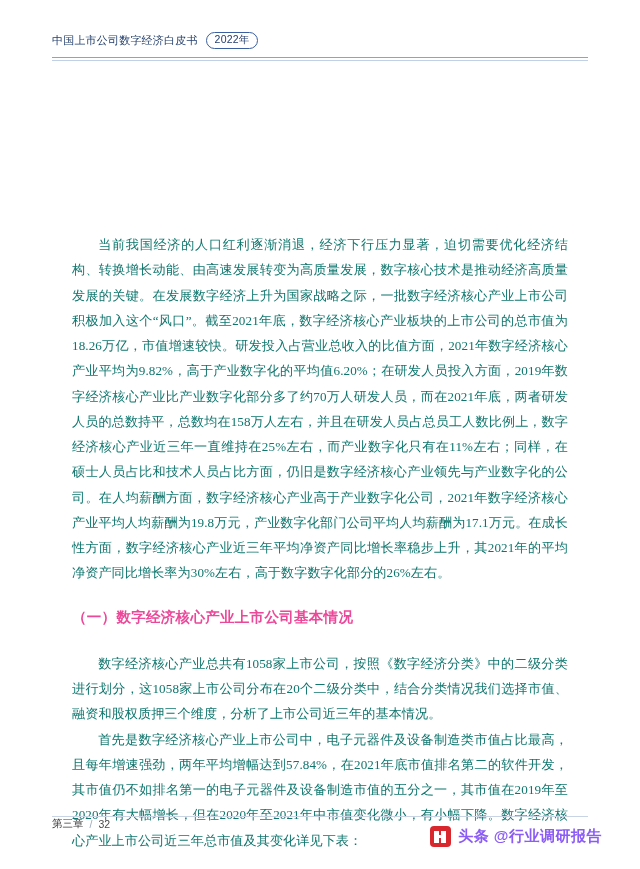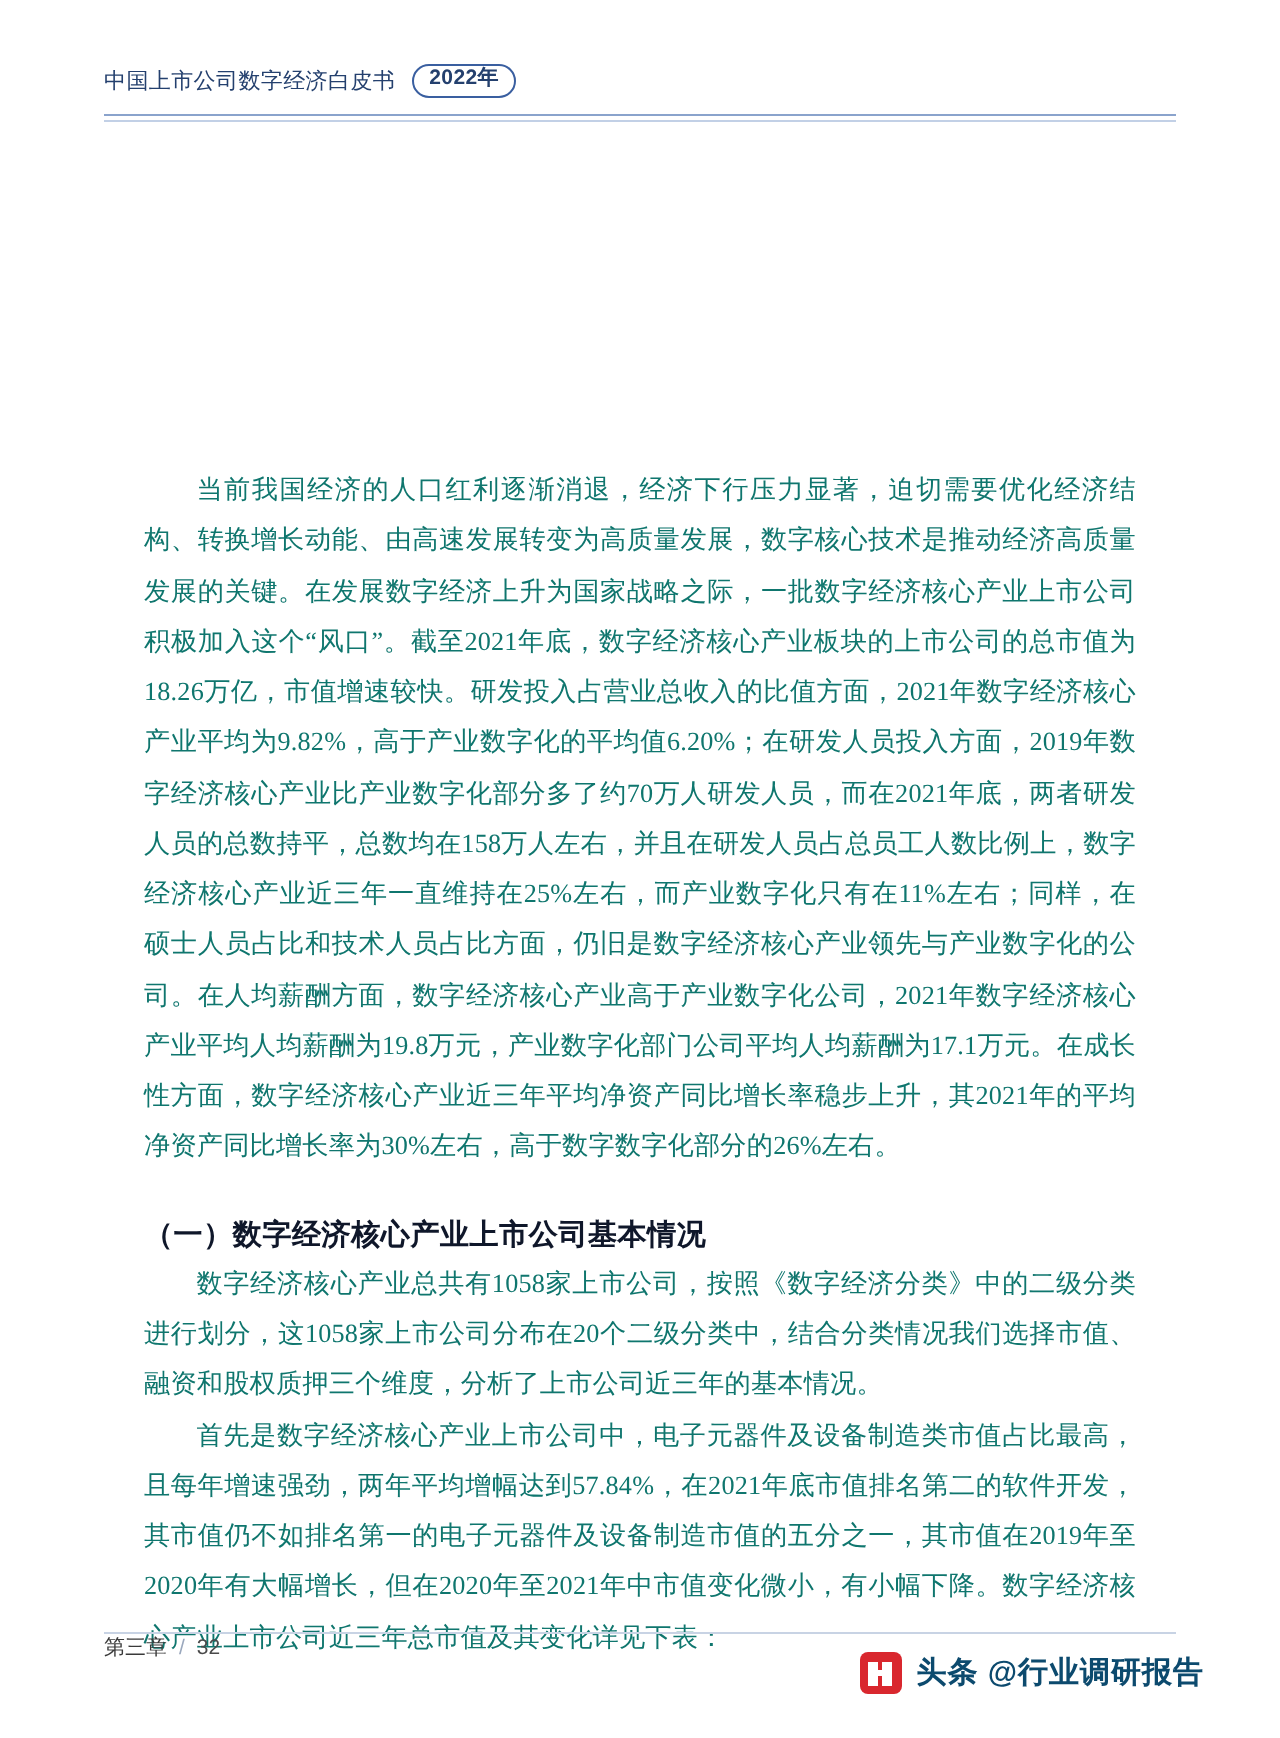--- a/index.html
+++ b/index.html
@@ -45,21 +45,20 @@
   }
   .header-year {
     font-family: "Liberation Sans", "DejaVu Sans", sans-serif;
     font-size: 10.5px;
     color: #24406e;
     border: 1px solid #3a5fa0;
     border-radius: 9px;
     padding: 1px 8px 2px 8px;
     line-height: 1.1;
     white-space: nowrap;
-    font-weight: bold;
   }
   .header-rule {
     position: absolute;
     left: 0;
     right: 0;
     top: 25px;
     height: 1px;
     background: #8aa3cc;
   }
   .header-rule.second {
@@ -100,22 +99,22 @@
     color: #0f766e;
     letter-spacing: 0.1px;
   }
   p.para + p.para {
     margin-top: 0;
   }
   .section-heading {
     font-family: "Liberation Sans", "DejaVu Sans", sans-serif;
     font-weight: bold;
     font-size: 14.5px;
-    color: #0f172a;
-    margin: 22px 0 2px 0;
+    color: #ec4899;
+    margin: 22px 0 24px 0;
     letter-spacing: 0.3px;
   }
 
   
   .footer {
     position: absolute;
     left: 52px;
     bottom: 38px;
     display: flex;
     align-items: center;
@@ -143,21 +142,21 @@
   .watermark {
     position: absolute;
     right: 38px;
     bottom: 22px;
     display: flex;
     align-items: center;
     gap: 7px;
     font-family: "Liberation Sans", "DejaVu Sans", sans-serif;
     font-size: 15px;
     font-weight: bold;
-    color: #0c4a6e;
+    color: #8b5cf6;
     letter-spacing: 0.5px;
   }
   .wm-logo {
     width: 21px;
     height: 21px;
     border-radius: 4px;
     background: #d9272e;
     position: relative;
     flex: none;
   }

